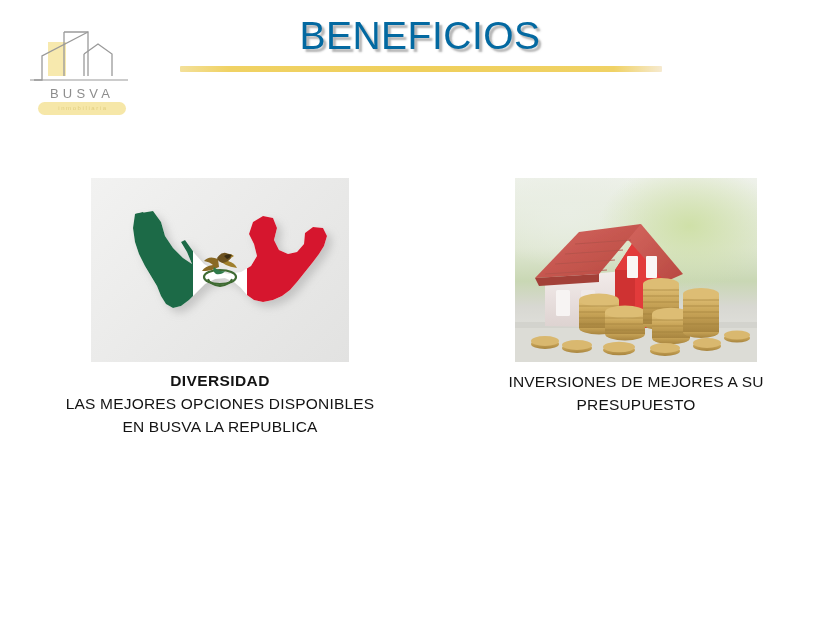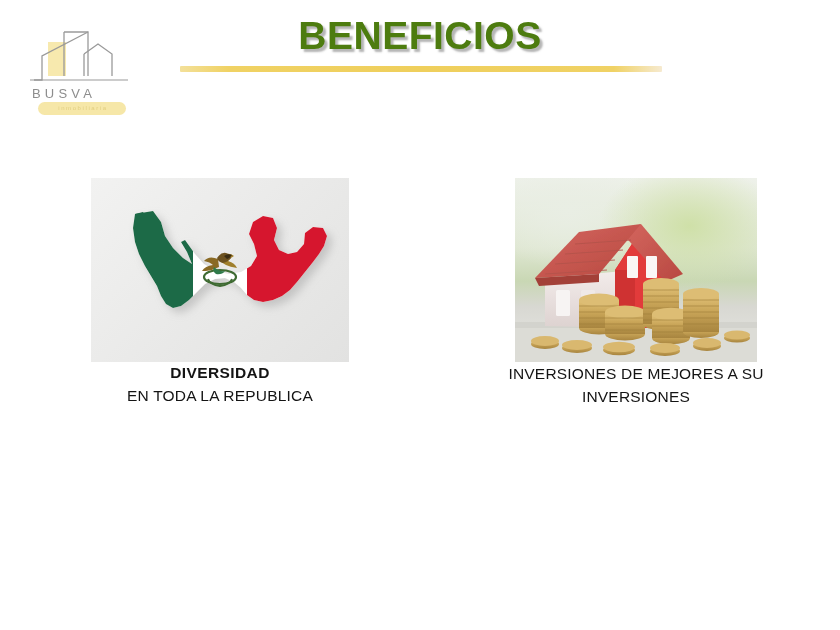--- a/index.html
+++ b/index.html
@@ -29,20 +29,21 @@
     left: 0;
     top: 0;
     width: 104px;
     height: 62px;
   }
   .logo-wordmark {
     position: absolute;
     left: 0;
     top: 60px;
     width: 104px;
+    text-align: center;
     font-family: "Liberation Sans", sans-serif;
     font-size: 13px;
     letter-spacing: 4.2px;
     color: #8d8d8d;
     text-indent: 4px;
     line-height: 16px;
   }
   .logo-tagline-wrap {
     position: absolute;
     left: 10px;
@@ -67,23 +68,23 @@
   }
 
   
   .slide-title {
     position: absolute;
     left: 0;
     top: 14px;
     width: 840px;
     text-align: center;
     font-size: 39px;
-    font-weight: bold;
+    font-weight: normal;
     letter-spacing: 0.5px;
-    color: #4d7c0f;
+    color: #0369a1;
     text-shadow: 3px 3px 2px rgba(120,120,120,0.55);
     font-family: "Liberation Sans", sans-serif;
   }
   .title-rule {
     position: absolute;
     left: 180px;
     top: 66px;
     width: 482px;
     height: 6px;
     background: linear-gradient(to right, #f3e09a 0%, #f0d264 10%, #efcf5c 50%, #f0d265 90%, #f6ead0 100%);
@@ -122,21 +123,21 @@
     inset: 0;
     background:
       radial-gradient(ellipse 60% 55% at 72% 26%, #cfe0a8 0%, rgba(207,224,168,0) 62%),
       radial-gradient(ellipse 50% 45% at 22% 18%, #e9eee4 0%, rgba(233,238,228,0) 70%),
       linear-gradient(to bottom, #eef1ea 0%, #dfe7d2 38%, #c9d7b4 56%, #d8d8d2 70%, #e9e9e6 100%);
   }
   .hc-svg { position: absolute; inset: 0; }
 
   
   .caption {
-    margin-top: 0;
+    margin-top: 8px;
     text-align: center;
     color: #141414;
   }
   .caption-title {
     font-size: 15.5px;
     font-weight: bold;
     letter-spacing: 0.4px;
     line-height: 22px;
   }
   .caption-body {
@@ -212,21 +213,22 @@
         <path d="M1 -10 q7 -6 13 -1 q-4 2 -6 5 q7 2 9 7 q-7 -1 -11 -3 l-5 -3 z" fill="#a07f2c"></path>
         <path d="M-3 -9 q4 -6 9 -5 q4 1 5 5 q-3 4 -8 5 q-5 -1 -6 -5 z" fill="#6d5220"></path>
         <path d="M4 -11 q4 -3 8 -1 q-2 3 -5 4 z" fill="#3a2c12"></path>
         <path d="M-6 0 q5 5 11 4 q-3 4 -9 3 q-4 -3 -2 -7 z" fill="#2f7a4a"></path>
       </g>
     </svg>
   </div>
 
   <div class="caption">
     <div class="caption-title">DIVERSIDAD</div>
-    <div class="caption-body">EN TODA LA REPUBLICA</div>
+    <div class="caption-body">LAS MEJORES OPCIONES DISPONIBLES</div>
+    <div class="caption-body">EN BUSVA LA REPUBLICA</div>
   </div>
 </div>
 
 <div class="col col-right">
 
   <div class="thumb thumb-right">
     <div class="hc-bg"></div>
     <svg class="hc-svg" viewBox="0 0 242 184" xmlns="http://www.w3.org/2000/svg">
       <defs>
         <linearGradient id="coinG" x1="0" y1="0" x2="0" y2="1">
@@ -351,15 +353,15 @@
         <ellipse cx="192" cy="168" rx="14" ry="5" fill="url(#coinG)"></ellipse>
         <ellipse cx="192" cy="165" rx="14" ry="5" fill="#d9b86f"></ellipse>
         <ellipse cx="222" cy="160" rx="13" ry="4.6" fill="url(#coinG)"></ellipse>
         <ellipse cx="222" cy="157" rx="13" ry="4.6" fill="#d9b86f"></ellipse>
       </g>
     </svg>
   </div>
 
   <div class="caption">
     <div class="caption-body">INVERSIONES DE MEJORES A SU</div>
-    <div class="caption-body">INVERSIONES</div>
+    <div class="caption-body">PRESUPUESTO</div>
   </div>
 </div>
 
 </body></html>

